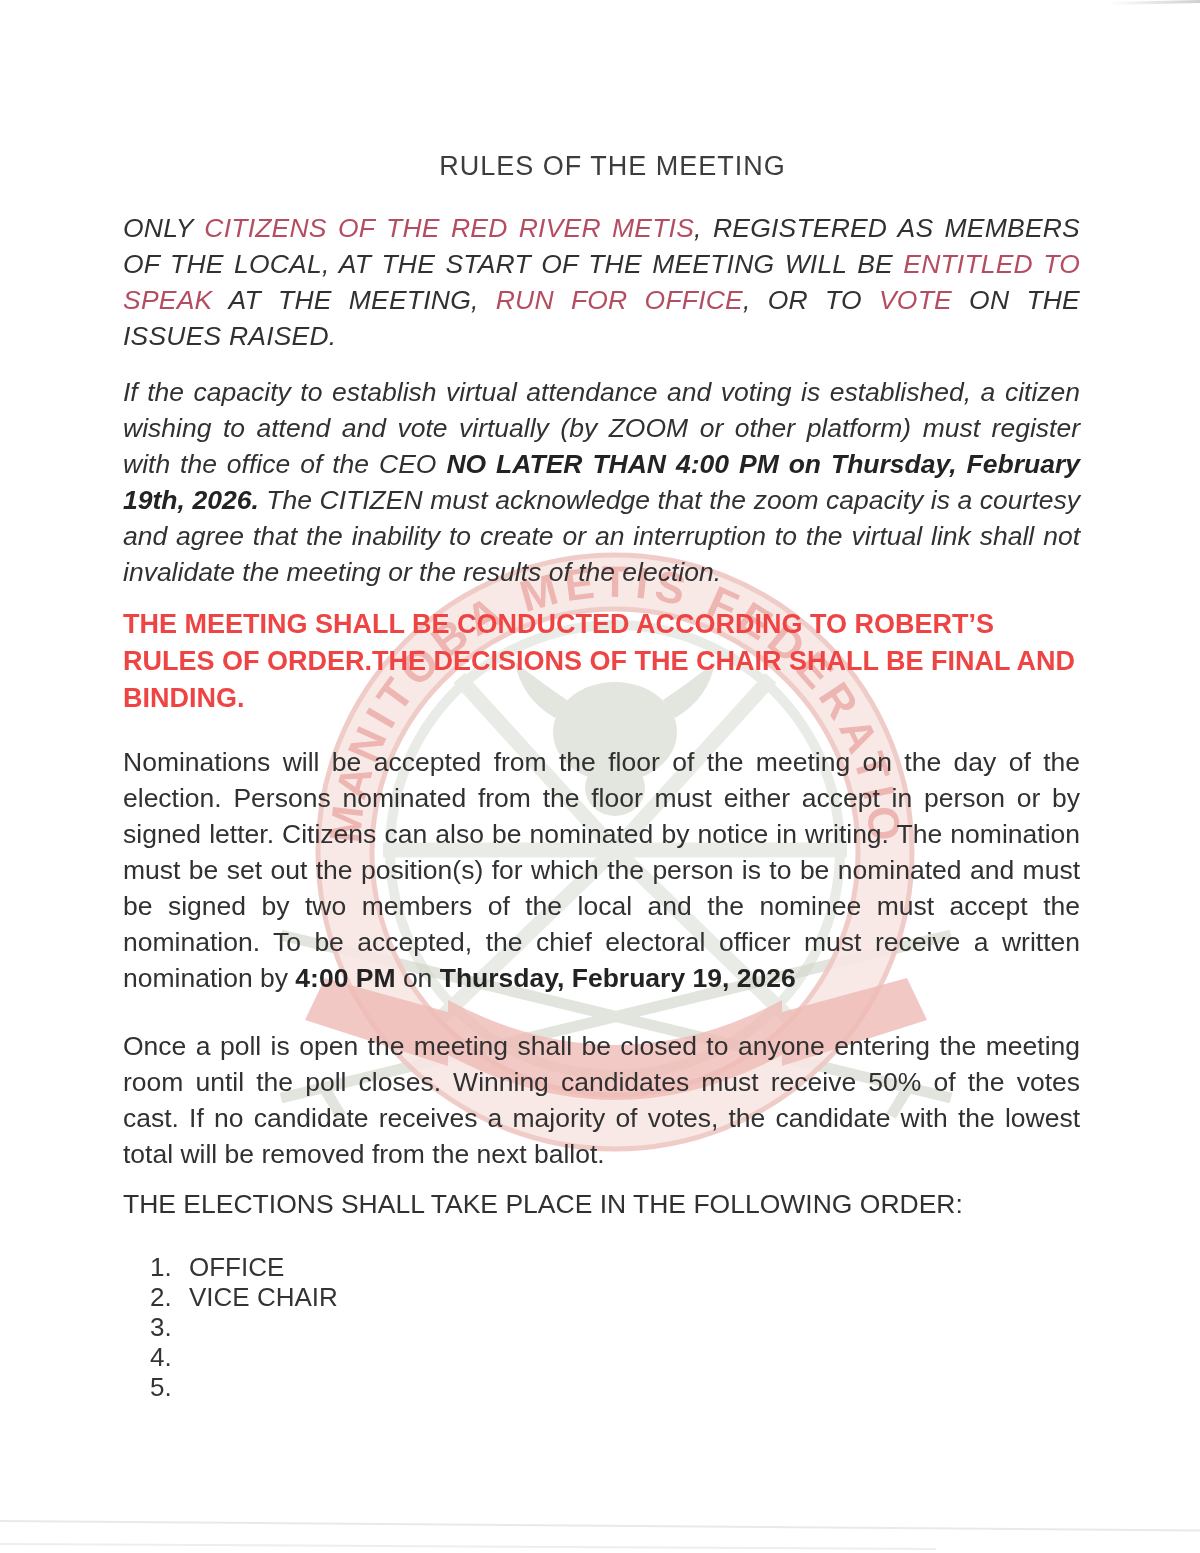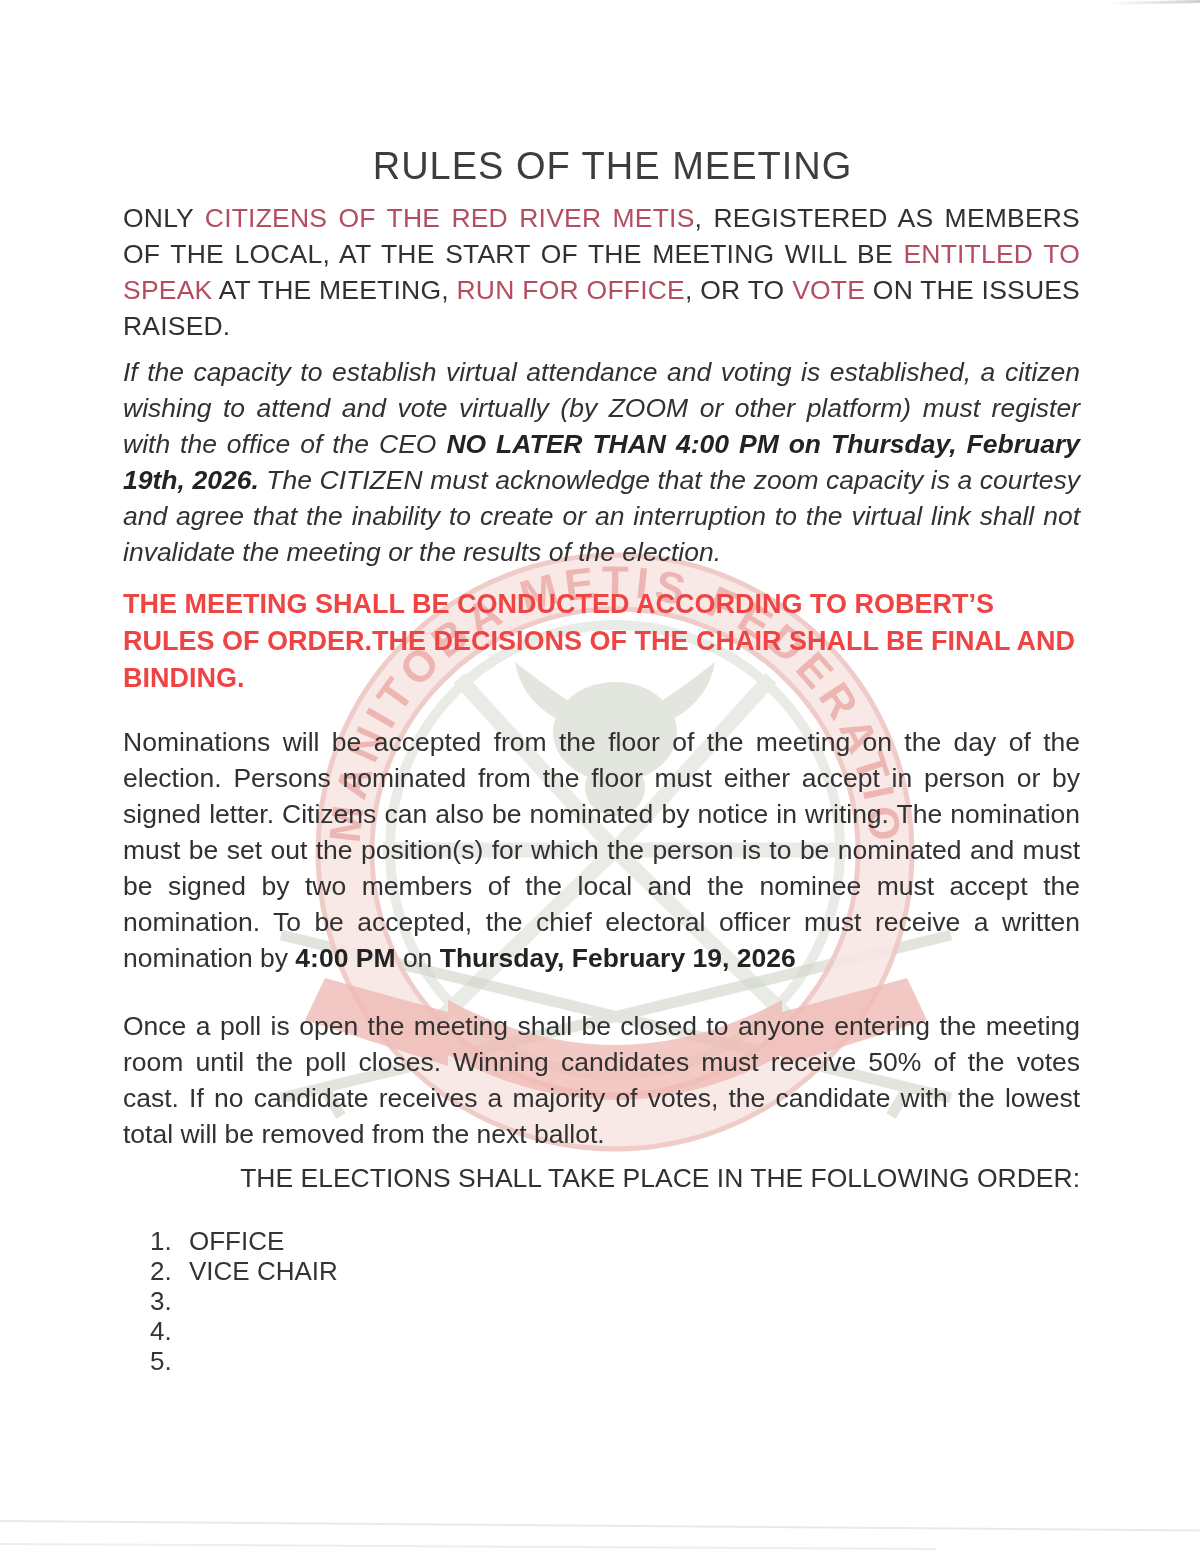--- a/index.html
+++ b/index.html
@@ -2,30 +2,30 @@
 <html><head>
 <meta charset="utf-8">
 <style>
   html,body{margin:0;padding:0;background:#ffffff;}
   .page{position:relative;width:1200px;height:1553px;background:#ffffff;overflow:hidden;
         font-family:"Liberation Sans",sans-serif;}
   
   .watermark{position:absolute;left:263px;top:550px;width:706px;height:650px;opacity:.55;z-index:1;pointer-events:none;}
   
   .content{position:absolute;left:123px;top:0;width:957px;z-index:2;color:#313131;}
-  h1.title{font-size:38px;font-weight:normal;letter-spacing:1px;color:#3d3d3d;
-           text-align:center;text-indent:22px;margin:142px 0 10px 0;line-height:48px;}
+  h1.title{font-size:27px;font-weight:normal;letter-spacing:1px;color:#3d3d3d;
+           text-align:center;text-indent:22px;margin:142px 0 20px 0;line-height:48px;}
   .para{margin:0 0 16px 0;font-size:26.5px;line-height:36px;}
   .justify{text-align:justify;}
-  .p1{margin-bottom:10px;letter-spacing:.2px;}
+  .p1{margin-bottom:20px;letter-spacing:.2px;font-style:italic;}
   .p2{margin-bottom:16px;font-style:italic;}
   .p3{font-weight:bold;color:#ef4444;font-size:27px;margin-bottom:27px;line-height:37px;}
   .p4{margin-bottom:32px;}
-  .p5{margin-bottom:8px;}
-  .heading{margin-bottom:30px;font-size:26.5px;line-height:36px;text-align:right;}
+  .p5{margin-bottom:14px;}
+  .heading{margin-bottom:30px;font-size:26.5px;line-height:36px;}
   .red{color:#b54d61;}
   .bold{font-weight:bold;color:#232323;}
   ol.elections{list-style:none;margin:0;padding:0 0 0 27px;font-size:26px;line-height:30px;color:#343434;}
   ol.elections li{display:flex;}
   ol.elections .num{width:39px;flex:none;}
   
   .artifact{position:absolute;z-index:3;pointer-events:none;}
   .art-top{top:1px;right:0;width:92px;height:3px;
            background:linear-gradient(to right,rgba(205,205,202,0),#cfcfcc);transform:rotate(-1.2deg);}
   .art-bot1{left:0;top:1520px;width:100%;height:2px;background:#e7e7e3;transform:rotate(.45deg);transform-origin:left center;opacity:.9;}

